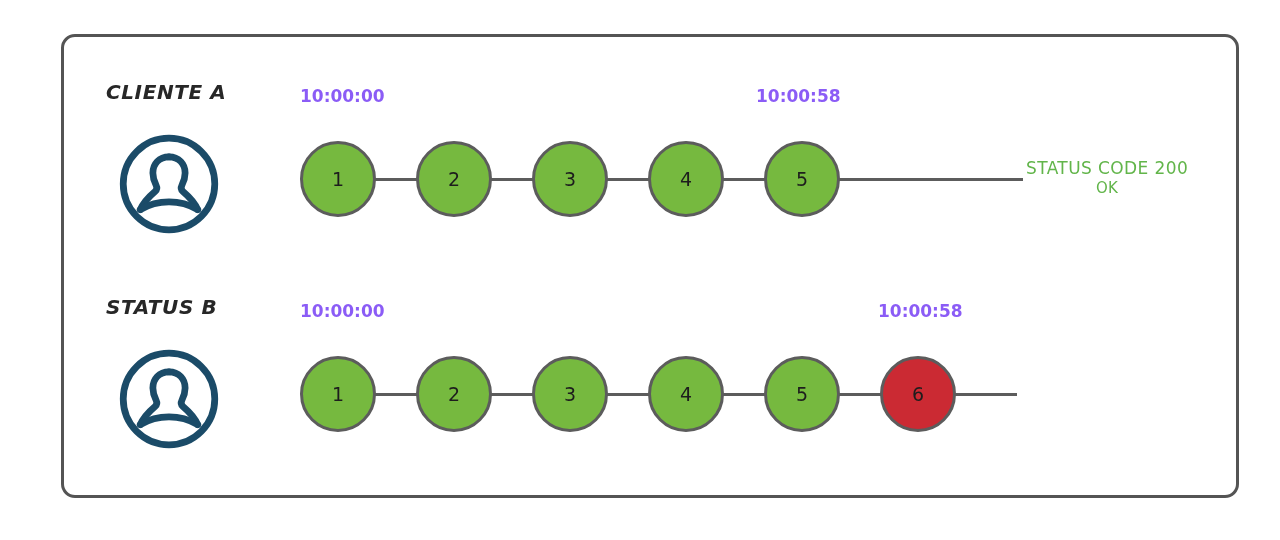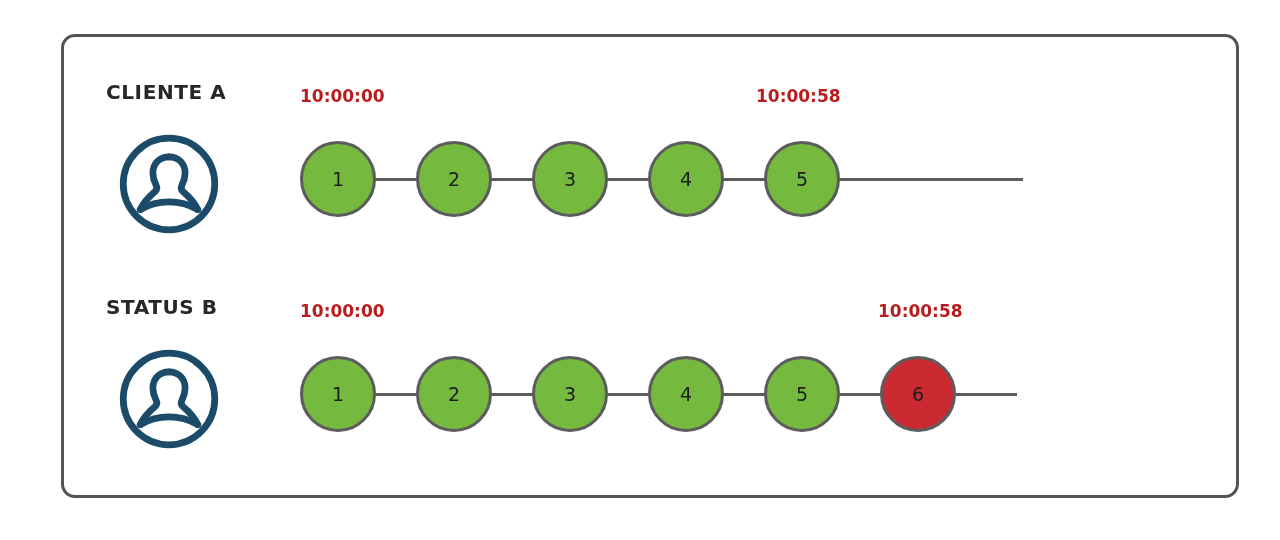--- a/index.html
+++ b/index.html
@@ -44,20 +44,21 @@
   .row-a { top: 0; }
   .row-b { top: 215px; }
 
   
   .client-label {
     position: absolute;
     left: 106px;
     top: 80px;
     font-family: "DejaVu Sans", sans-serif;
     font-size: 20px;
+    font-style: italic;
     font-weight: 600;
     letter-spacing: 0.6px;
     color: #272727;
     white-space: nowrap;
   }
 
   
   .avatar {
     position: absolute;
     left: 117px;
@@ -66,21 +67,21 @@
     height: 104px;
   }
 
   
   .timestamp {
     position: absolute;
     top: 86px;
     font-family: "DejaVu Sans", sans-serif;
     font-size: 17px;
     font-weight: bold;
-    color: #b91c1c;
+    color: #8b5cf6;
     white-space: nowrap;
   }
   .ts-left  { left: 300px; }
   .ts-right-a { left: 756px; }
   .ts-right-b { left: 878px; }
 
   
   .chain {
     position: absolute;
     left: 300px;
@@ -185,20 +186,22 @@
       <div class="connector short"></div>
       <div class="node ok">3</div>
       <div class="connector short"></div>
       <div class="node ok">4</div>
       <div class="connector short"></div>
       <div class="node ok">5</div>
       <div class="connector tail-a"></div>
     </div>
 
     <div class="status status-a">
+      <span class="line1">STATUS CODE 200</span>
+      <span class="line2">OK</span>
     </div>
   </div>
 
   <div class="row row-b">
 
     <div class="client-label">STATUS B</div>
 
     <div class="avatar">
       <svg viewBox="0 0 100 100" width="104" height="104" aria-hidden="true">
         <circle cx="50" cy="50" r="44" fill="none" stroke="#1b4b68" stroke-width="6.5"></circle>

